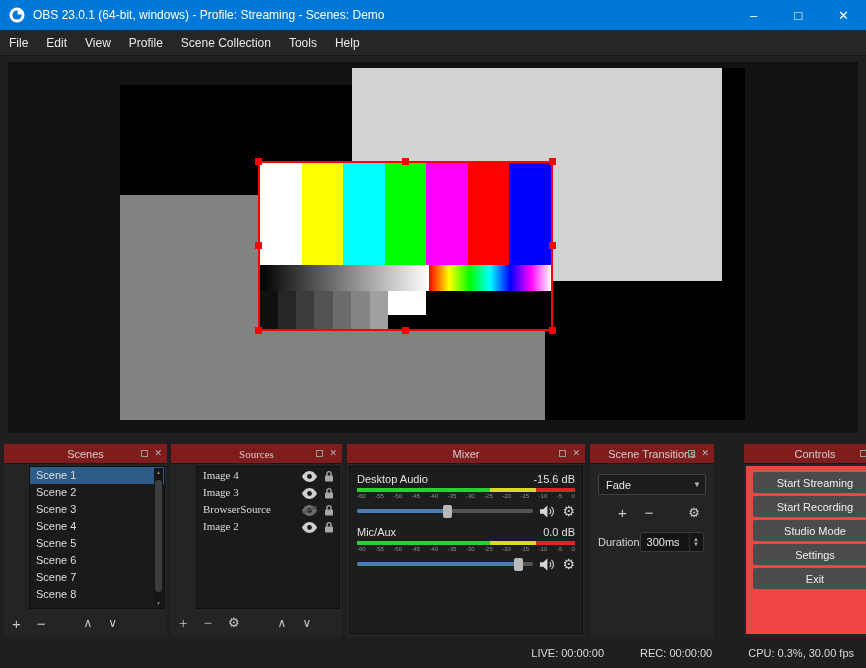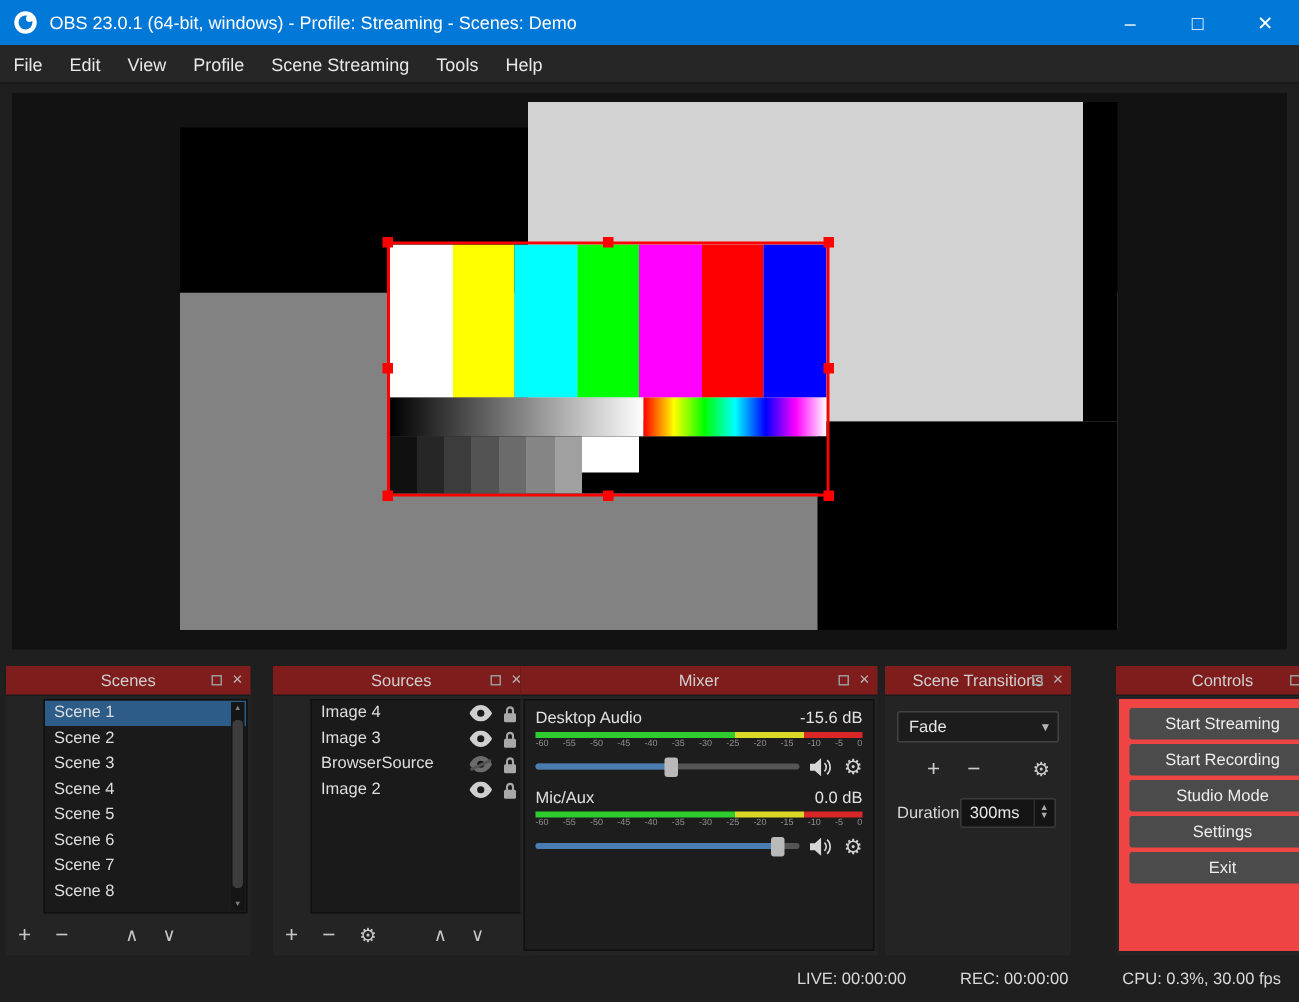--- a/index.html
+++ b/index.html
@@ -50,21 +50,21 @@
   .tc-bottom { height:38px; position:relative; background:#000; }
   .tc-steps { position:absolute; left:0; top:0; height:100%; width:44%;
     background:linear-gradient(to right,#101010 0 14%,#262626 14% 28%,#3c3c3c 28% 42%,
       #535353 42% 57%,#6b6b6b 57% 71%,#858585 71% 86%,#a0a0a0 86% 100%); }
   .tc-white { position:absolute; left:44%; top:0; width:13%; height:62%; background:#fff; }
 
   
   .docks { position:absolute; left:0; top:442px; width:866px; height:196px; }
   .dock { position:absolute; top:2px; height:193px; background:#242424; }
   .dock-scenes  { left:4px;   width:163px; }
-  .dock-sources { left:182px; width:171px; }
+  .dock-sources { left:171px; width:171px;font-family:Liberation Serif, serif; }
   .dock-mixer   { left:347px; width:238px; }
   .dock-trans   { left:590px; width:124px; }
   .dock-controls{ left:744px; width:142px; }
 
   .dock-header { height:20px; display:flex; align-items:center; justify-content:center;
     position:relative; font-size:11px; color:#cfcfcf; background:#7f1d1d; border-bottom:1px solid #191919; }
   .hdr-icons { position:absolute; right:5px; top:0; height:100%; display:flex; align-items:center; gap:6px; }
   .float-icon { width:7px; height:7px; border:1px solid #9a9a9a; }
   .dock-close { font-size:9px; color:#b5b5b5; line-height:1; }
 
@@ -152,21 +152,21 @@
     <div class="win-btn">□</div>
     <div class="win-btn">✕</div>
   </div>
 </div>
 
 <div class="menubar">
   <span class="menu-item">File</span>
   <span class="menu-item">Edit</span>
   <span class="menu-item">View</span>
   <span class="menu-item">Profile</span>
-  <span class="menu-item">Scene Streaming</span>
+  <span class="menu-item">Scene Collection</span>
   <span class="menu-item">Tools</span>
   <span class="menu-item">Help</span>
 </div>
 
 <div class="canvas">
   <div class="scene-rect r-gray"></div>
   <div class="scene-rect r-black-tl"></div>
   <div class="scene-rect r-lightgray"></div>
   <div class="scene-rect r-black-col"></div>
   <div class="scene-rect r-black-br"></div>

